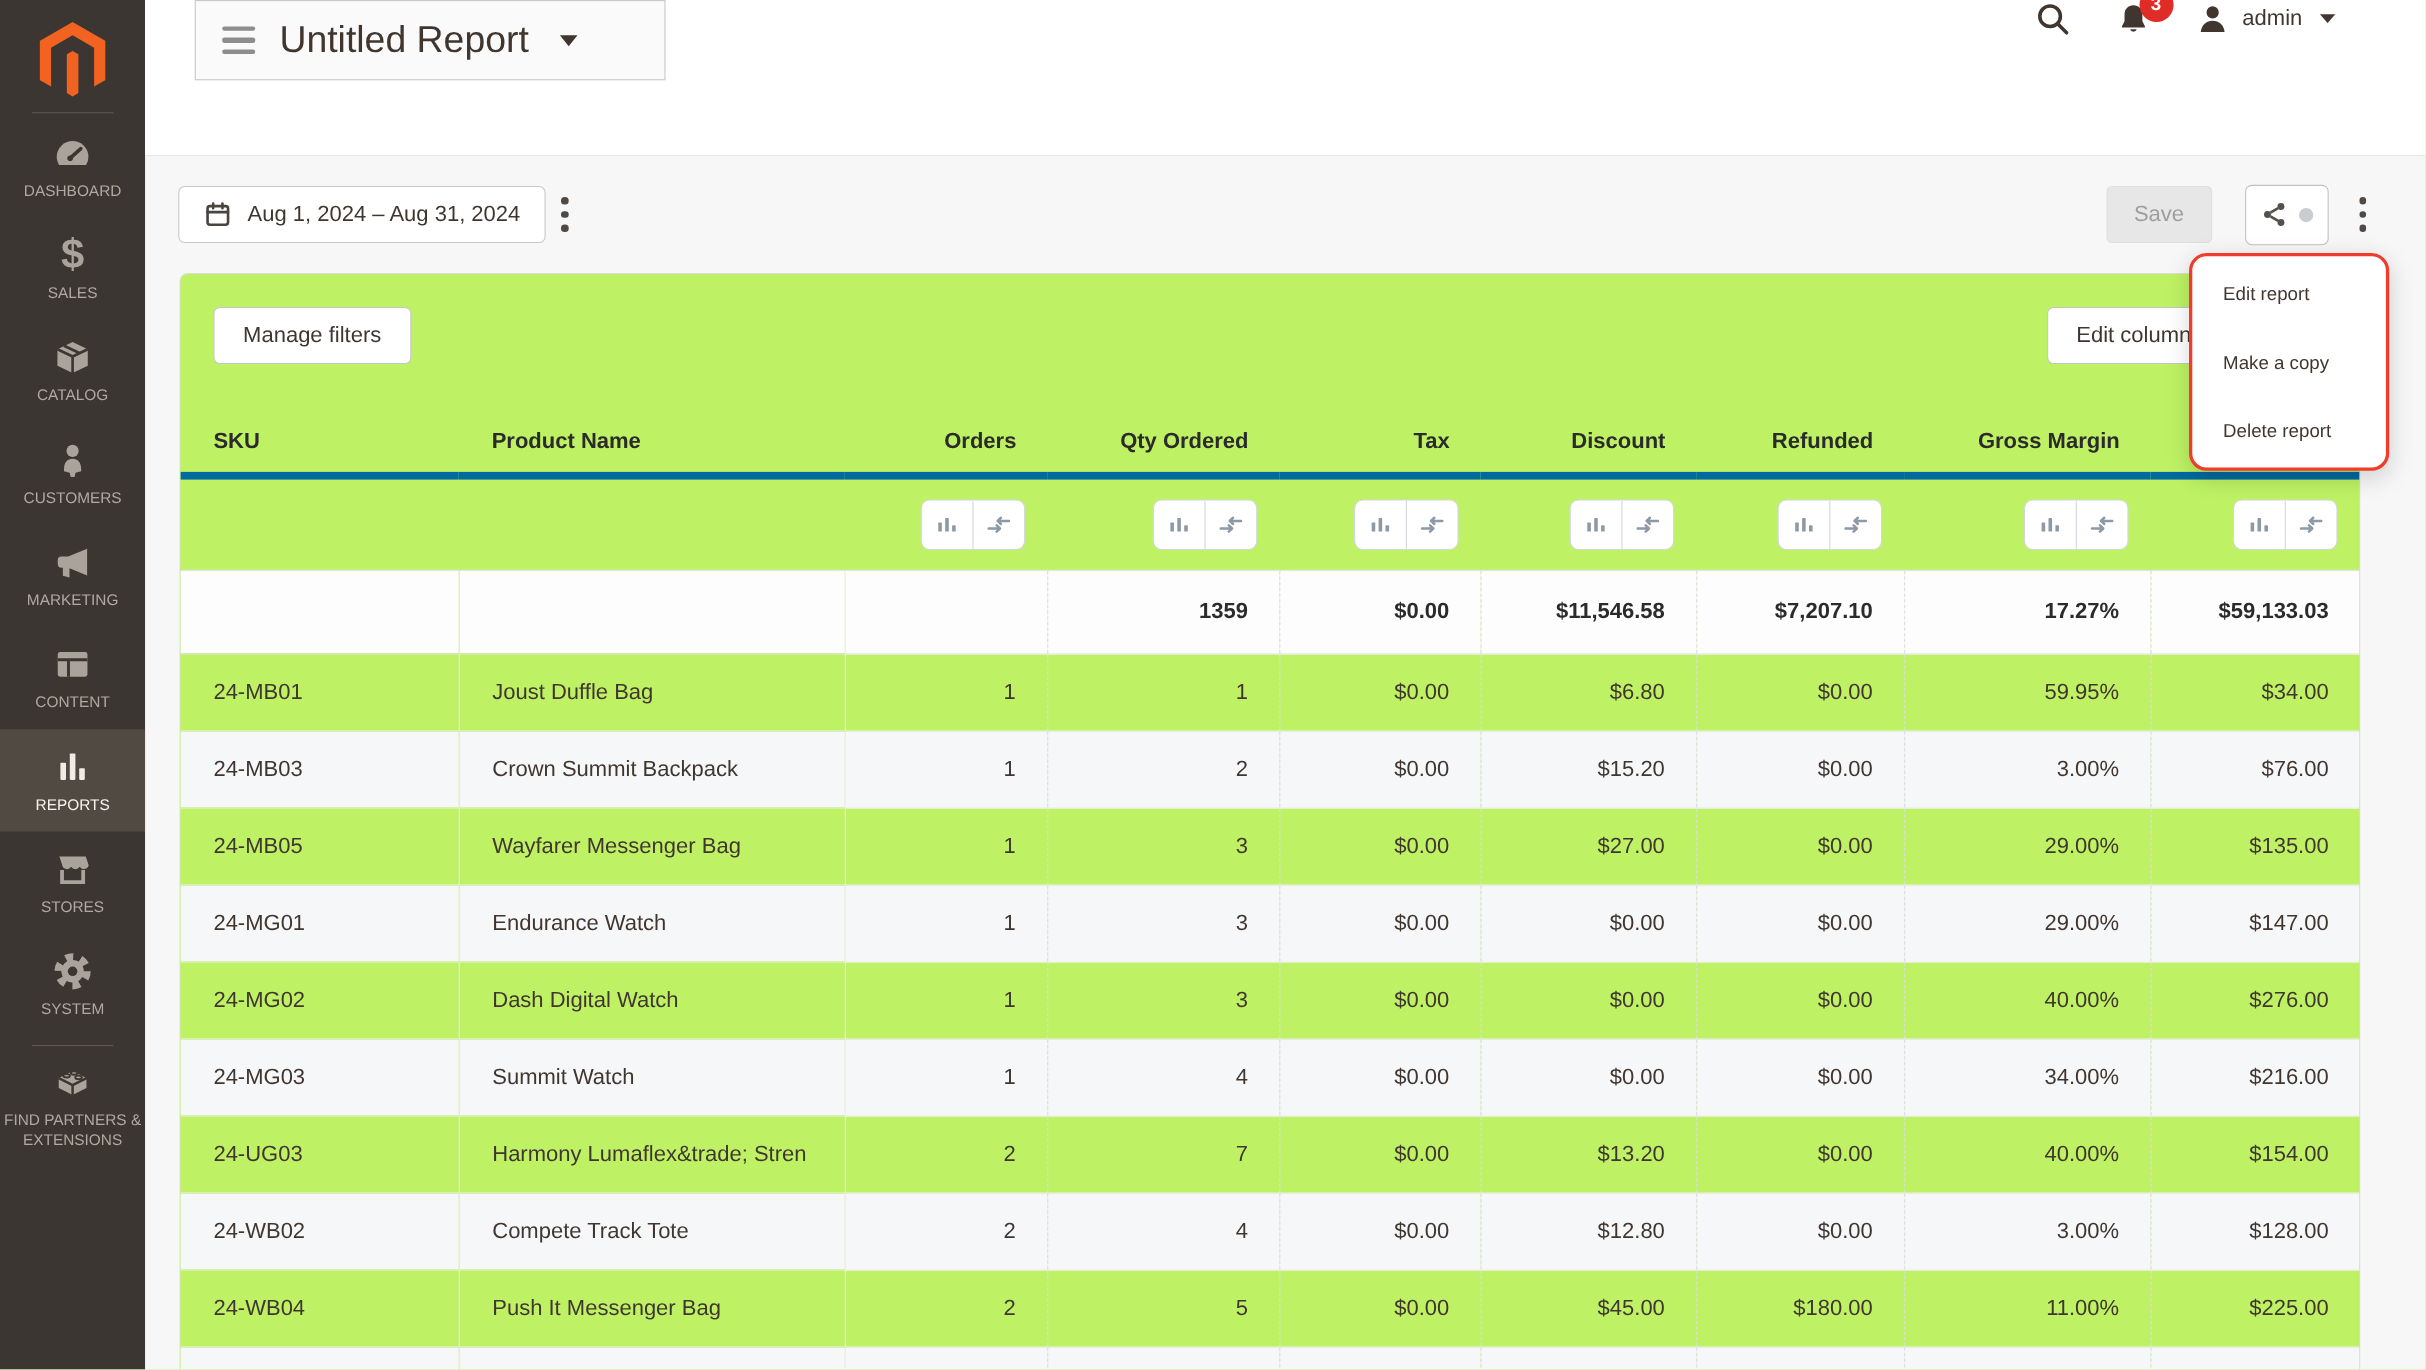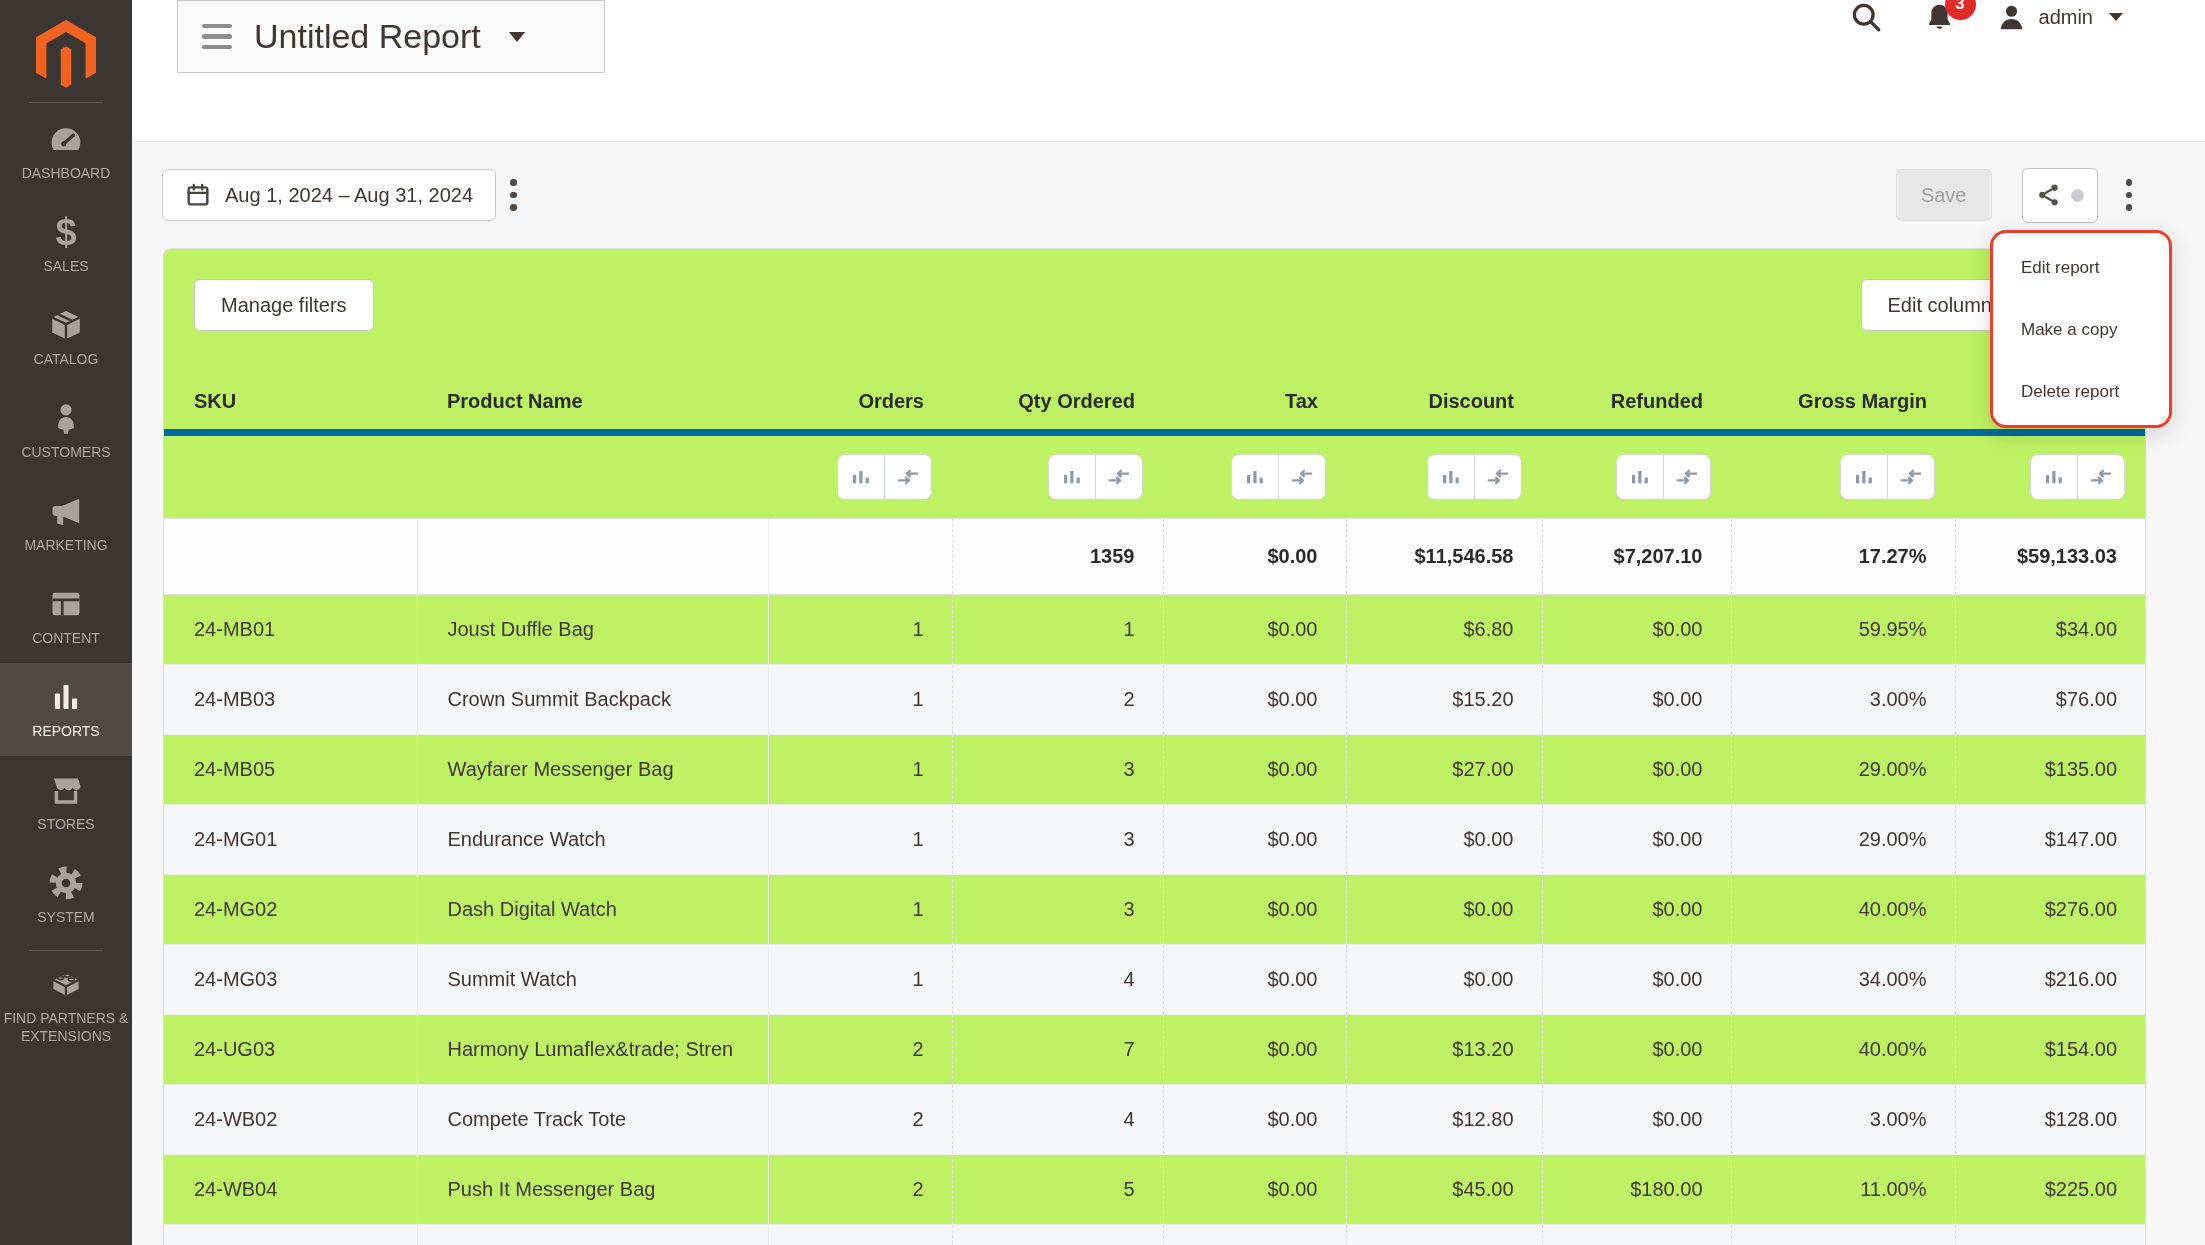--- a/index.html
+++ b/index.html
@@ -37,21 +37,21 @@
   .caret-down{width:0;height:0;border-left:8px solid transparent;border-right:8px solid transparent;border-top:10px solid #41362f;margin-left:6px;}
   .topbar-right{display:flex;align-items:center;gap:40px;margin-right:82px;}
   .icon-btn{cursor:pointer;display:flex;align-items:center;}
   .bell-wrap{position:relative;}
   .badge{position:absolute;top:-12px;right:-20px;min-width:31px;height:31px;box-sizing:border-box;border-radius:16px;background:#e02b27;color:#fff;font-size:17px;font-weight:700;display:flex;align-items:center;justify-content:center;}
   .admin-chip{display:flex;align-items:center;gap:12px;cursor:pointer;}
   .admin-name{font-size:20px;color:#41362f;}
   .caret-sm{width:0;height:0;border-left:7px solid transparent;border-right:7px solid transparent;border-top:8px solid #41362f;margin-left:4px;}
 
   
-  .toolbar-row{height:106px;flex:none;display:flex;align-items:center;padding:0 59px 0 30px;}
+  .toolbar-row{height:106px;flex:none;display:flex;align-items:center;padding:0 40px 0 30px;}
   .date-chip{height:52px;box-sizing:border-box;background:#fff;border:1px solid #c9c9c9;border-radius:6px;display:flex;align-items:center;gap:14px;padding:0 22px;font-size:20px;color:#41362f;cursor:pointer;}
   .kebab{display:flex;flex-direction:column;align-items:center;gap:6px;padding:8px 14px;cursor:pointer;}
   .kebab i{width:6.5px;height:6.5px;border-radius:50%;background:#514943;display:block;}
   .spacer{flex:1;}
   .save-btn{height:52px;padding:0 24px;background:#e7e7e7;border:1px solid #dedede;border-radius:5px;font-size:20px;color:#9e9e9e;font-family:inherit;}
   .share-btn{height:53px;width:74px;margin-left:30px;background:#fff;border:1px solid #c2c2c2;border-radius:6px;display:flex;align-items:center;justify-content:center;gap:8px;cursor:pointer;}
   .status-dot{width:13px;height:13px;border-radius:50%;background:#c9cdd2;}
 
   
   .card{margin:0 59px 0 31px;flex:1;background:#bef264;border:1px solid #dcdcdc;border-bottom:none;border-radius:8px 8px 0 0;padding-top:30px;box-sizing:border-box;overflow:hidden;}

